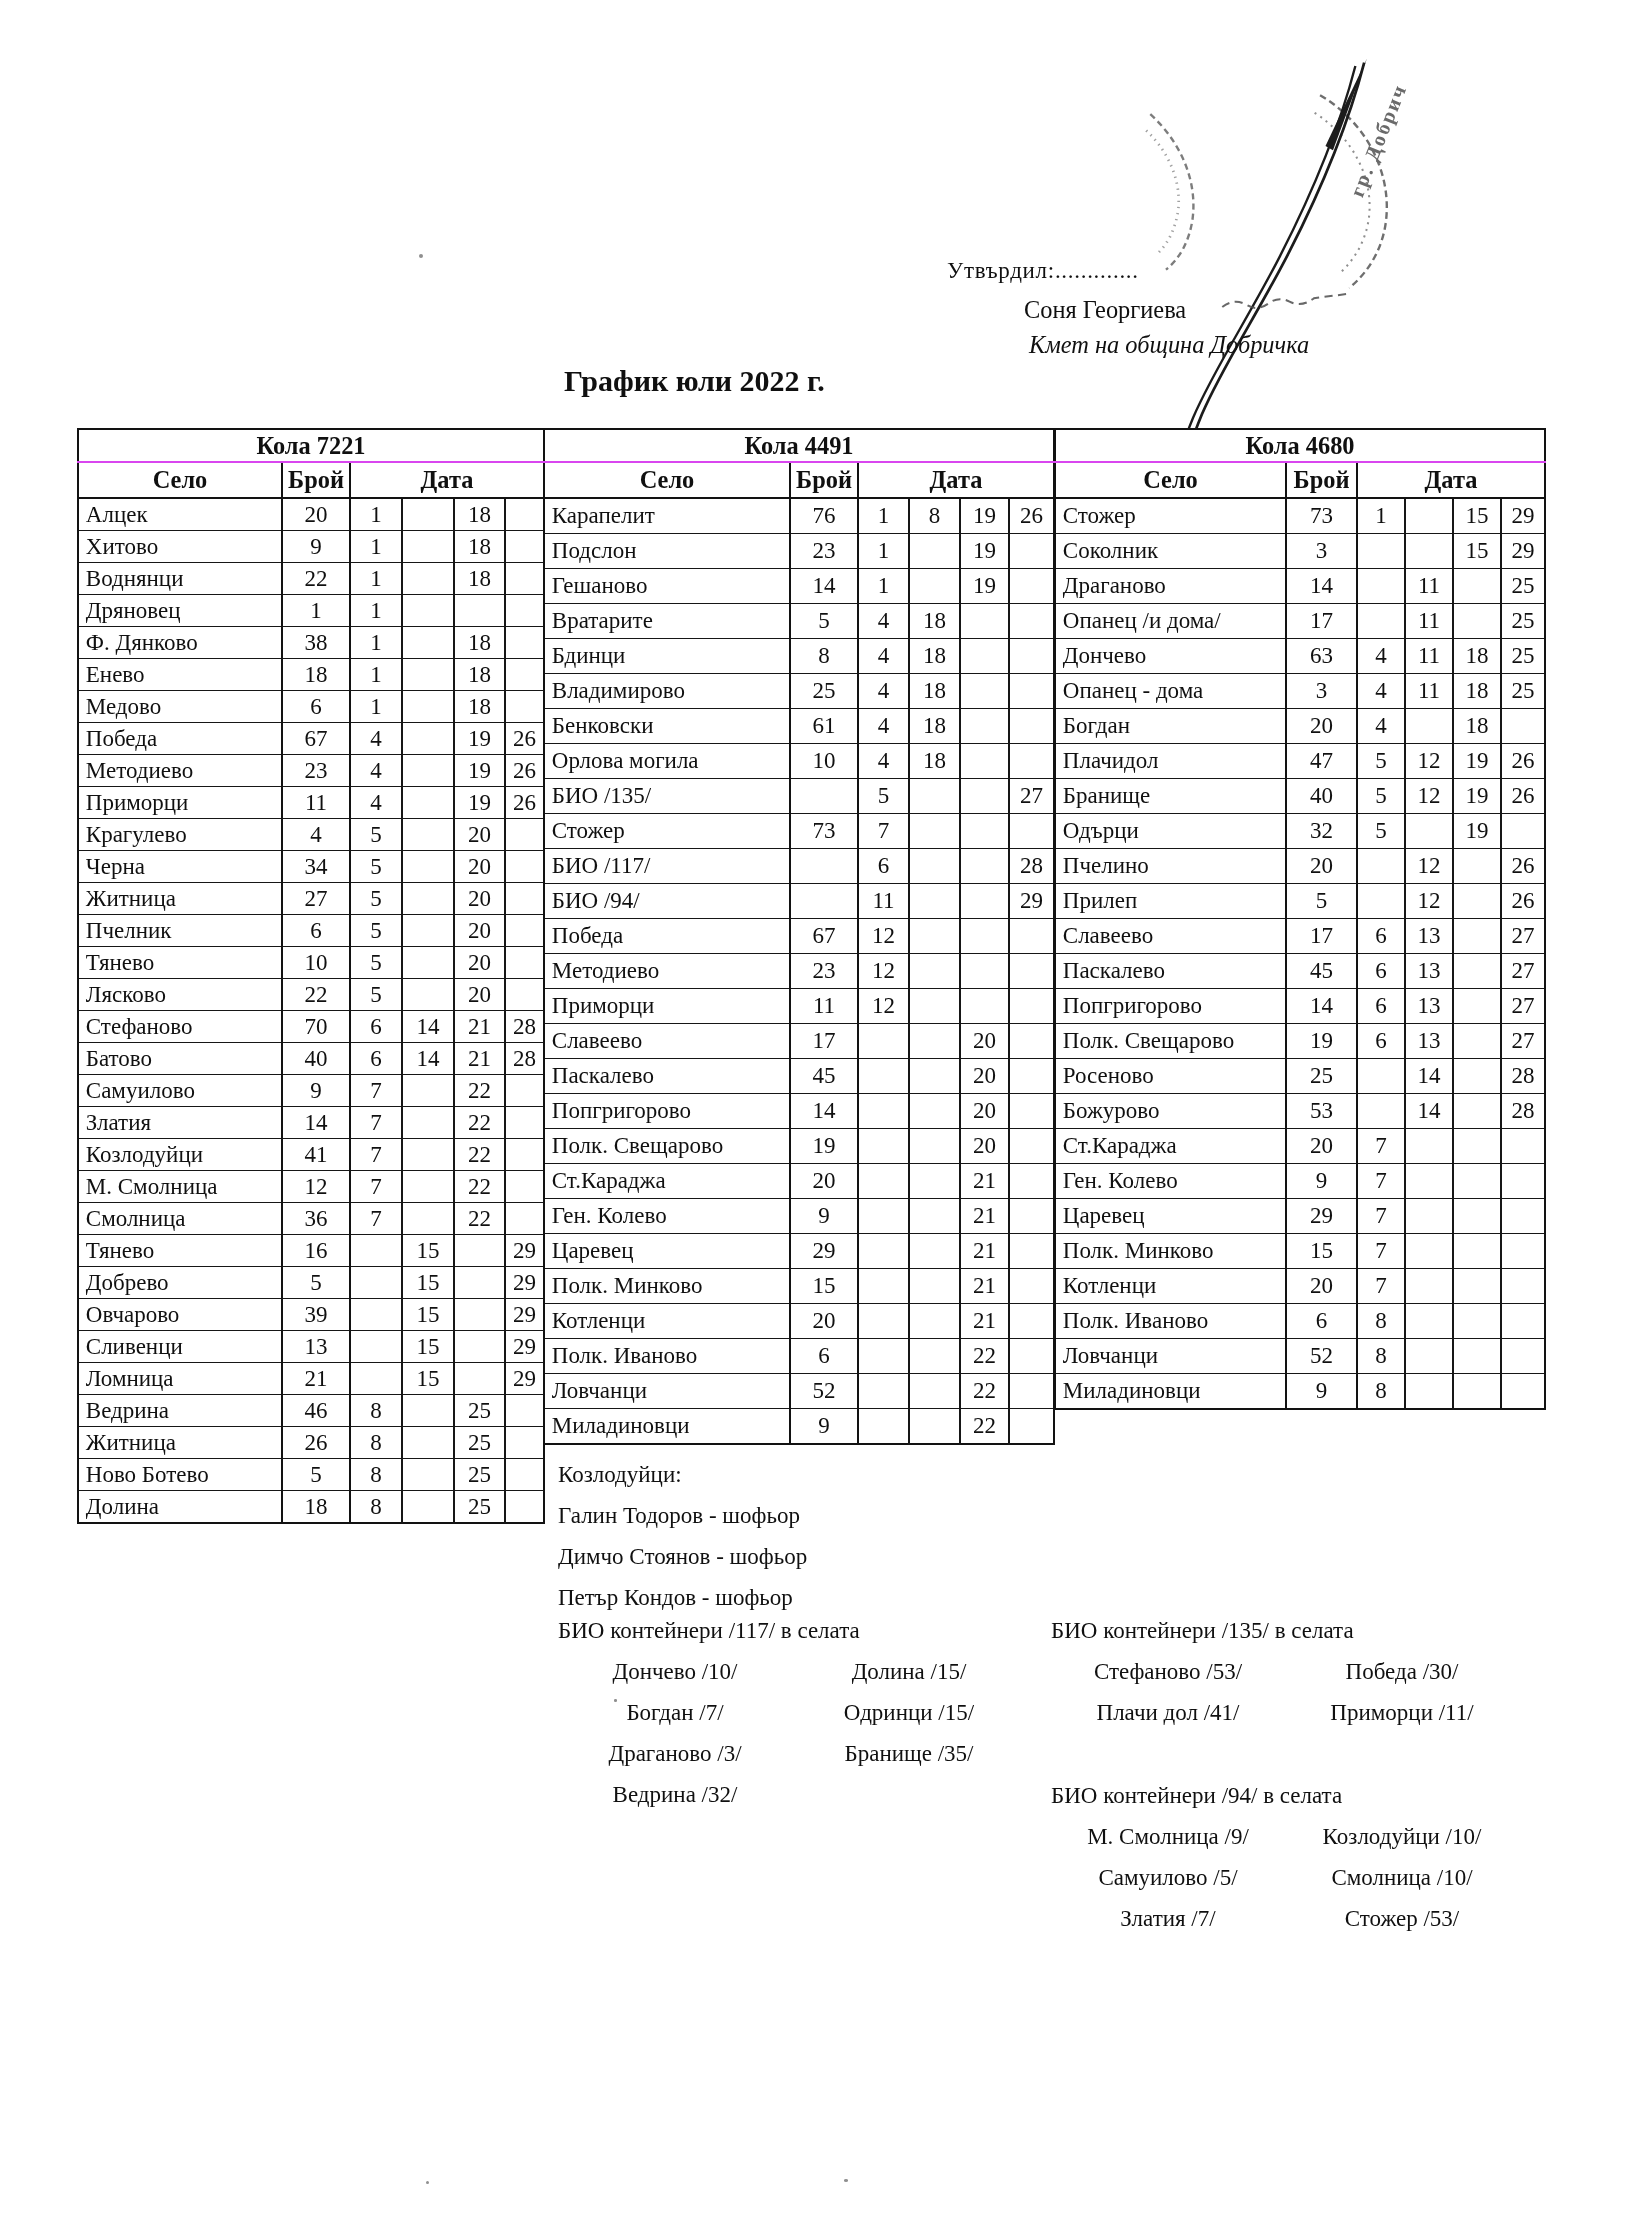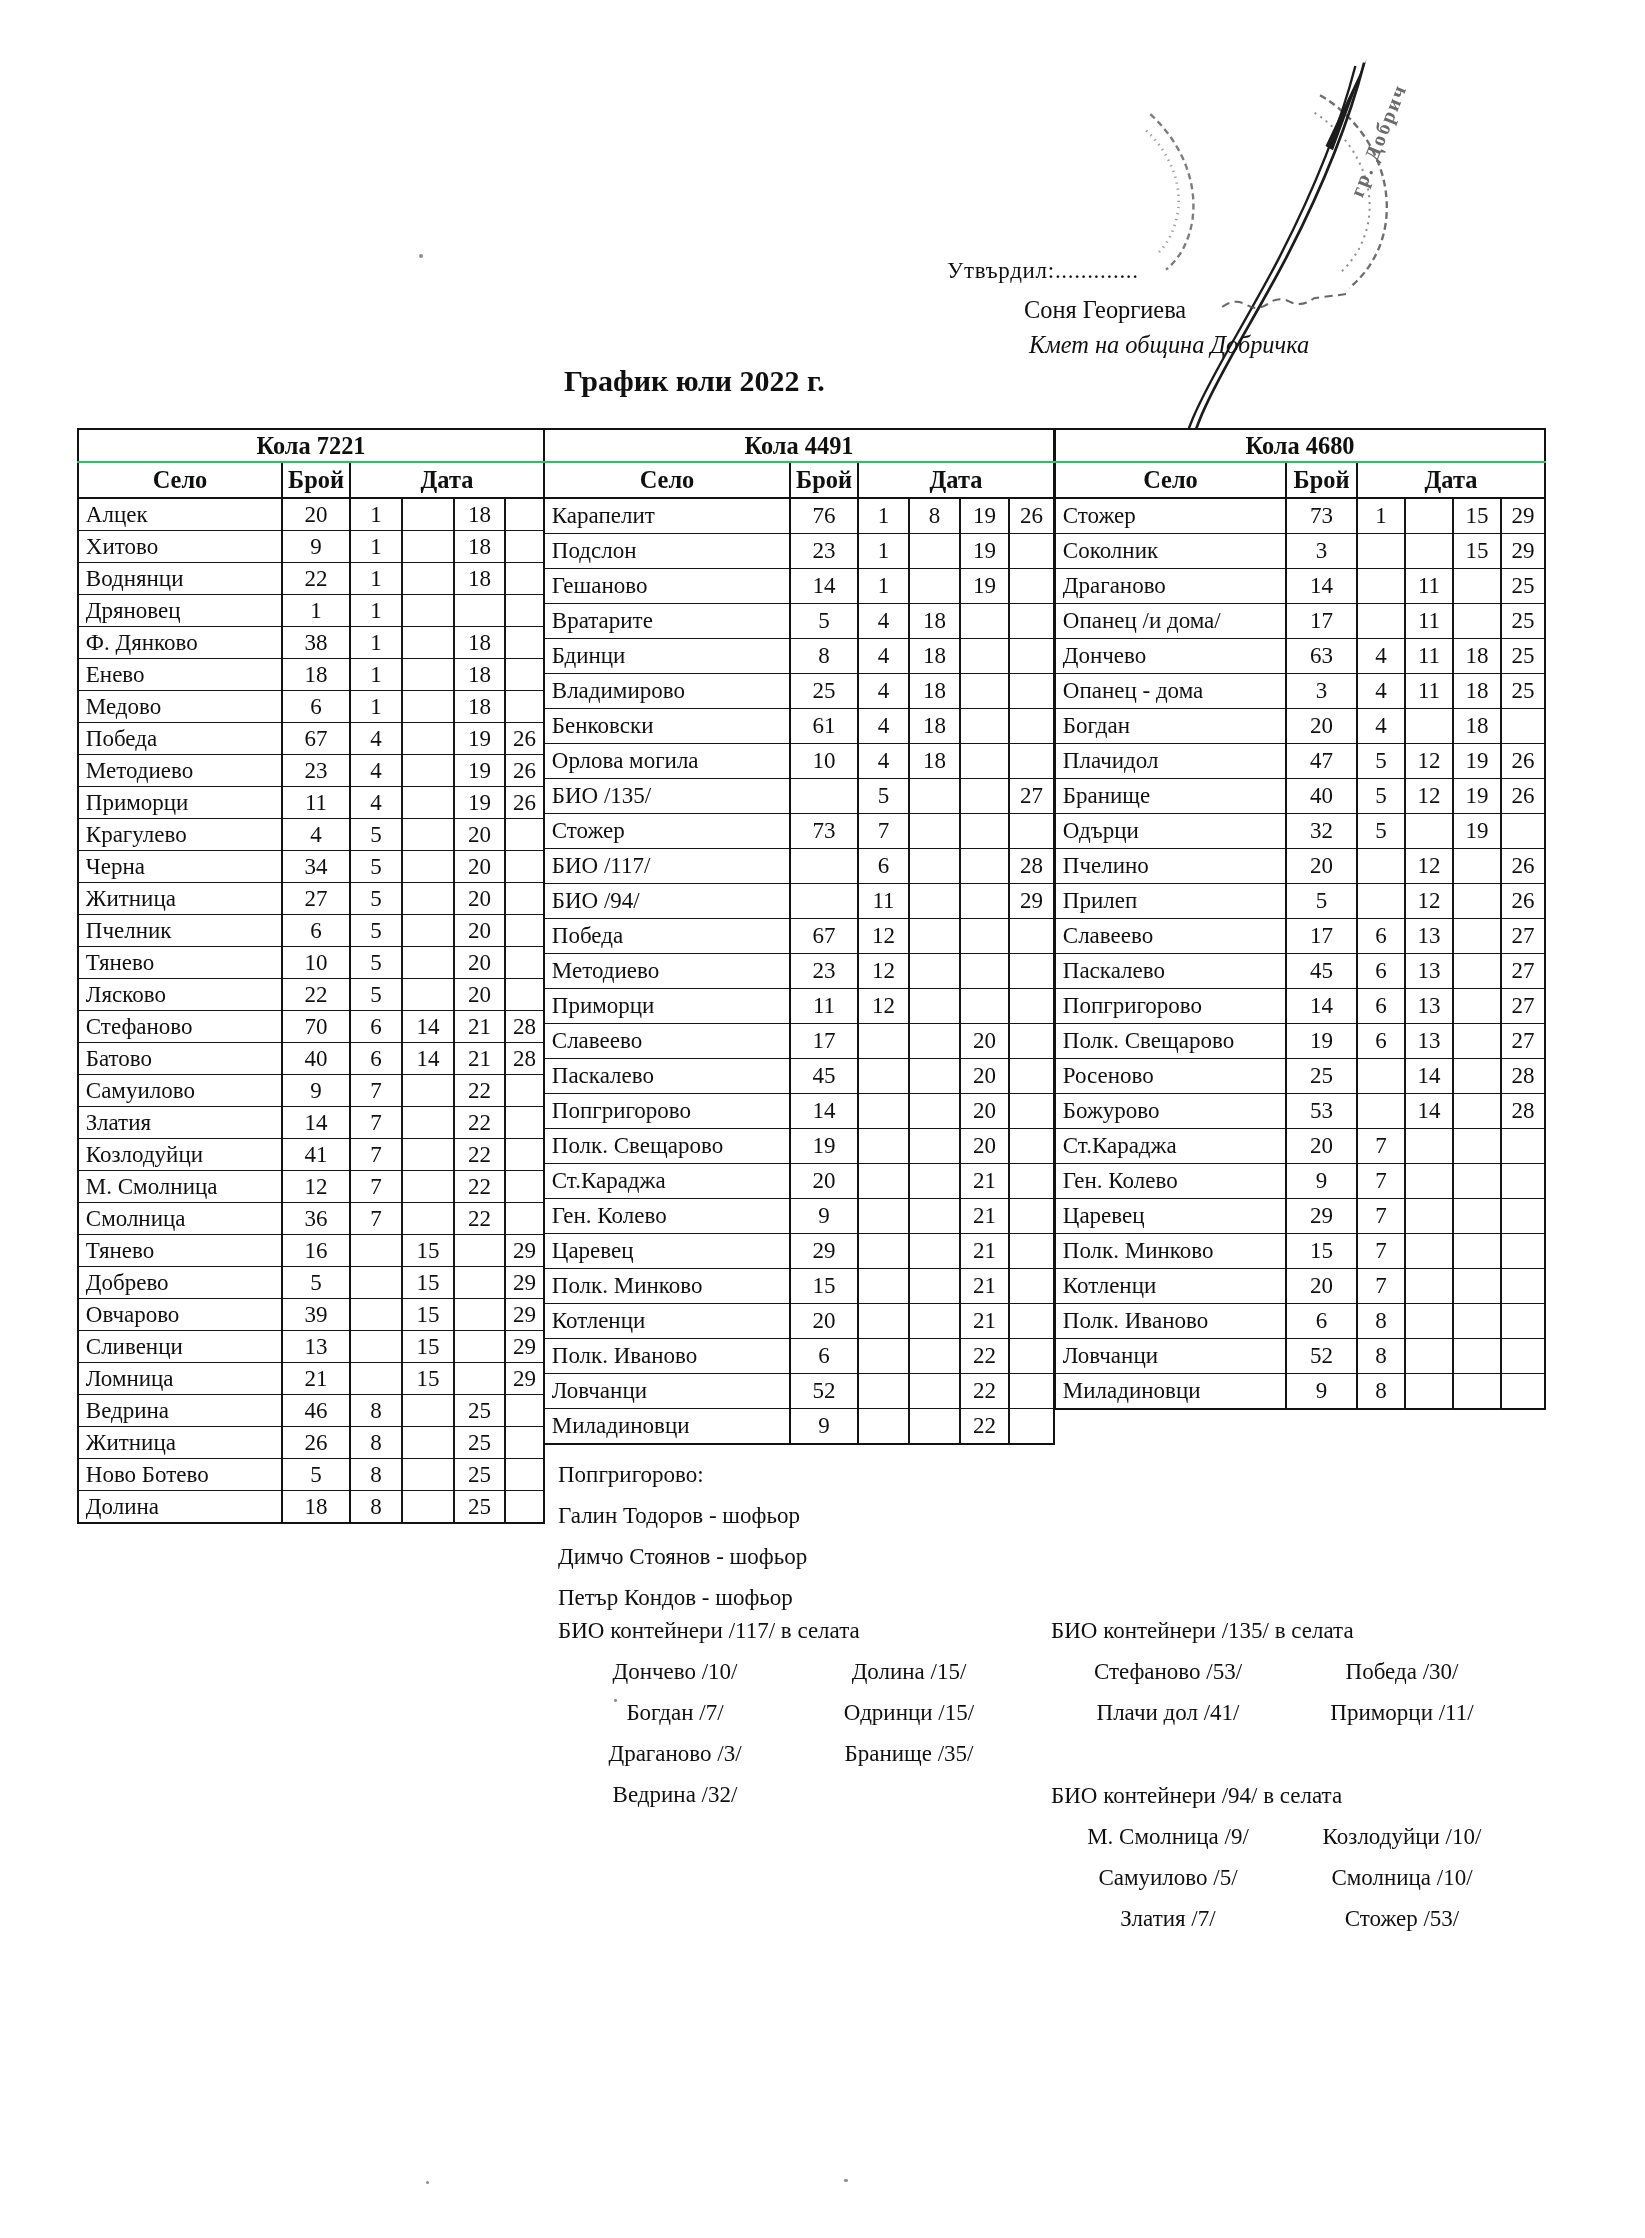--- a/index.html
+++ b/index.html
@@ -24,21 +24,21 @@
     background:#fff;border:2.7px solid #121212;
   }
   .sched th,.sched td{
     border:1.4px solid #161616;
     font-size:23px;
     text-align:center;
     padding:0;
     overflow:hidden;
   }
   .sched thead th{font-weight:bold;font-size:24.4px;}
-  .sched thead tr.carrow th{height:31px;border-bottom:2px solid #22c55e;border-radius:10px;}
+  .sched thead tr.carrow th{height:31px;border-bottom:2px solid #d946ef;border-radius:10px;}
   .sched thead tr.colrow th{height:34px;border-bottom:2.7px solid #121212;}
   .sched thead .h-selo{border-right:2.7px solid #121212;}
   .sched thead .h-broj{border-right:2.7px solid #121212;border-left:2.7px solid #121212;}
   .sched tbody td:nth-child(1){
     text-align:left;padding-left:6.8px;border-right:2.7px solid #121212;
   }
   .sched tbody td:nth-child(2){border-right:2.7px solid #121212;}
   .sched tbody td:nth-child(n+4){border-left:2px solid #161616;}
   #t1 tbody td{height:31px;}
   #t2 tbody td,#t3 tbody td{height:34px;}
@@ -839,21 +839,21 @@
             <td>8</td>
             <td></td>
             <td></td>
             <td></td>
           </tr>
         </tbody>
     </table>
   </div>
 
   <div class="block" style="left:558px;top:1454px;">
-    <div class="line">Попгригорово:</div>
+    <div class="line">Козлодуйци:</div>
     <div>
         <div class="line">Галин Тодоров - шофьор</div>
         <div class="line">Димчо Стоянов - шофьор</div>
         <div class="line">Петър Кондов - шофьор</div>
       </div>
   </div>
 
   <div class="bio" style="left:558px;top:1611px;">
     <div class="bio-title">БИО контейнери /117/ в селата</div>
     <div class="bio-cols">

